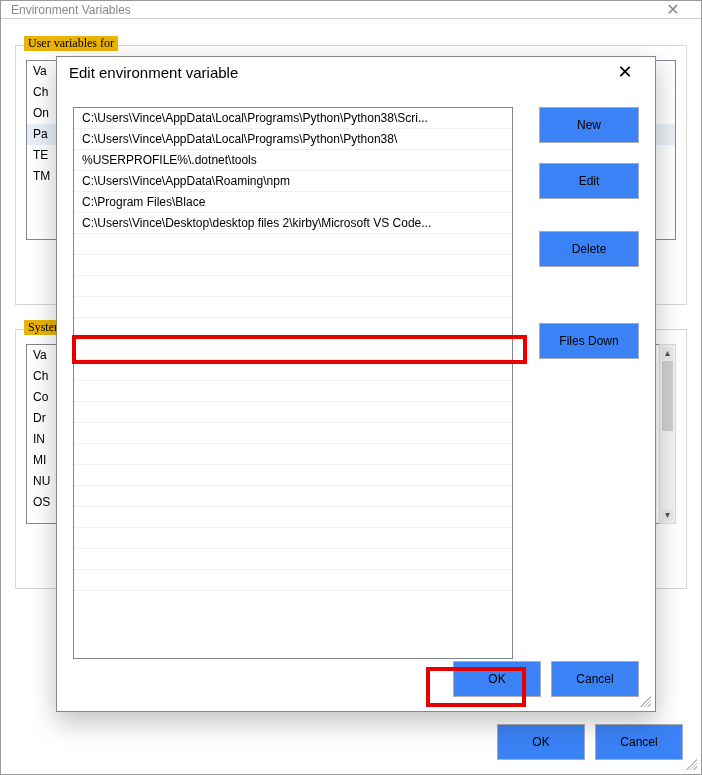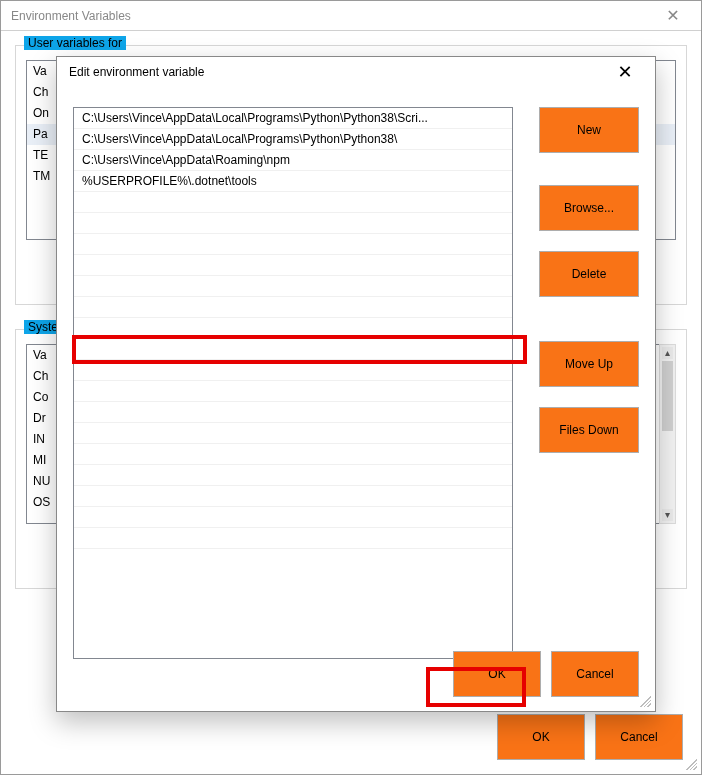--- a/index.html
+++ b/index.html
@@ -16,21 +16,21 @@
 
   
   .outer-dialog {
     position: absolute;
     left: 0; top: 0;
     width: 702px; height: 775px;
     background: #fff;
     border: 1px solid #9a9a9a;
   }
   .outer-titlebar {
-    height: 30px;
+    height: 18px;
     border-bottom: 1px solid #d0d0d0;
     display: flex;
     align-items: center;
     justify-content: space-between;
     padding: 0 8px 0 10px;
     color: #888;
     background: #fff;
   }
   .outer-close { width: 40px; text-align: center; font-size: 16px; color: #888; }
 
@@ -38,23 +38,24 @@
 
   .group {
     border: 1px solid #d7d7d7;
     position: relative;
     margin-bottom: 24px;
     padding: 4px;
   }
   .group-label {
     position: absolute;
     top: -10px; left: 8px;
-    background: #0ea5e9;
+    background: #eab308;
     padding: 0 4px;
     color: #000;
+    font-family: Liberation Serif, serif;
   }
   .group.user { height: 260px; }
   .group.sys  { height: 260px; }
 
   .var-table {
     position: absolute;
     left: 10px; right: 10px; top: 14px;
     height: 180px;
     border: 1px solid #828790;
     background: #fff;
@@ -84,21 +85,21 @@
     border: 1px solid #888;
     box-shadow: 0 10px 25px rgba(0,0,0,.25);
   }
   .modal-titlebar {
     height: 30px;
     display: flex;
     align-items: center;
     justify-content: space-between;
     padding: 0 10px 0 12px;
   }
-  .modal-title { font-size: 12px; color: #000; }
+  .modal-title { font-size: 15px; color: #000; }
   .modal-close { width: 40px; text-align: center; font-size: 18px; line-height: 18px; }
 
   .modal-body { position: absolute; left: 16px; top: 50px; right: 16px; bottom: 52px; display: flex; gap: 26px; justify-content: center; }
 
   .path-list {
     flex: 1;
     border: 1px solid #828790;
     background: #fff;
     overflow-y: hidden;
   }
@@ -113,24 +114,24 @@
   }
   .path-row:last-child { border-bottom: 1px solid #f0f0f0; }
   .path-list .grid-line { height:21px; border-bottom:1px solid #f0f0f0; }
 
   .side-buttons { width: 100px; display:flex; flex-direction:column; gap:8px; }
   .spacer-sm { height: 4px; }
   .spacer-md { height: 28px; }
   .spacer-lg { height: 58px; }
 
   .btn {
-    height: 46px;
+    height: 36px;
     min-width: 88px;
     border: 1px solid #adadad;
-    background: #f97316;
+    background: #3b82f6;
     font: inherit;
     padding: 0 10px;
     text-align: center;
     cursor: default;
   }
 
   .modal-footer {
     position: absolute;
     right: 16px; bottom: 14px;
     display: flex; gap: 10px;
@@ -216,22 +217,24 @@
 <div class="modal">
   <div class="modal-titlebar">
     <span class="modal-title">Edit environment variable</span>
     <span class="modal-close">✕</span>
   </div>
 
   <div class="modal-body">
     <div class="path-list" id="path-list">
         <div class="path-row">C:\Users\Vince\AppData\Local\Programs\Python\Python38\Scri...</div>
         <div class="path-row">C:\Users\Vince\AppData\Local\Programs\Python\Python38\</div>
+        <div class="path-row">%USERPROFILE%\.dotnet\tools</div>
         <div class="path-row">C:\Users\Vince\AppData\Roaming\npm</div>
-        <div class="path-row">%USERPROFILE%\.dotnet\tools</div>
+        <div class="path-row">C:\Program Files\Blace</div>
+        <div class="path-row">C:\Users\Vince\Desktop\desktop files 2\kirby\Microsoft VS Code...</div>
         <div class="grid-line"></div>
         <div class="grid-line"></div>
         <div class="grid-line"></div>
         <div class="grid-line"></div>
         <div class="grid-line"></div>
         <div class="grid-line"></div>
         <div class="grid-line"></div>
         <div class="grid-line"></div>
         <div class="grid-line"></div>
         <div class="grid-line"></div>
@@ -239,26 +242,25 @@
         <div class="grid-line"></div>
         <div class="grid-line"></div>
         <div class="grid-line"></div>
         <div class="grid-line"></div>
         <div class="grid-line"></div>
         <div class="grid-line"></div>
       </div>
     <div class="side-buttons">
       <button class="btn">New</button>
       <div class="spacer-sm"></div>
-      <div class="spacer-sm"></div>
-      <button class="btn">Browse...</button>
+      <button class="btn">Edit</button>
+      <div class="spacer-sm"></div>
       <div class="spacer-sm"></div>
       <button class="btn">Delete</button>
       <div class="spacer-md"></div>
-      <button class="btn">Move Up</button>
       <div class="spacer-sm"></div>
       <button class="btn">Files Down</button>
       <div class="spacer-lg"></div>
     </div>
   </div>
 
   <div class="modal-footer">
     <button class="btn" style="min-width:88px">OK</button>
     <button class="btn" style="min-width:88px">Cancel</button>
   </div>

